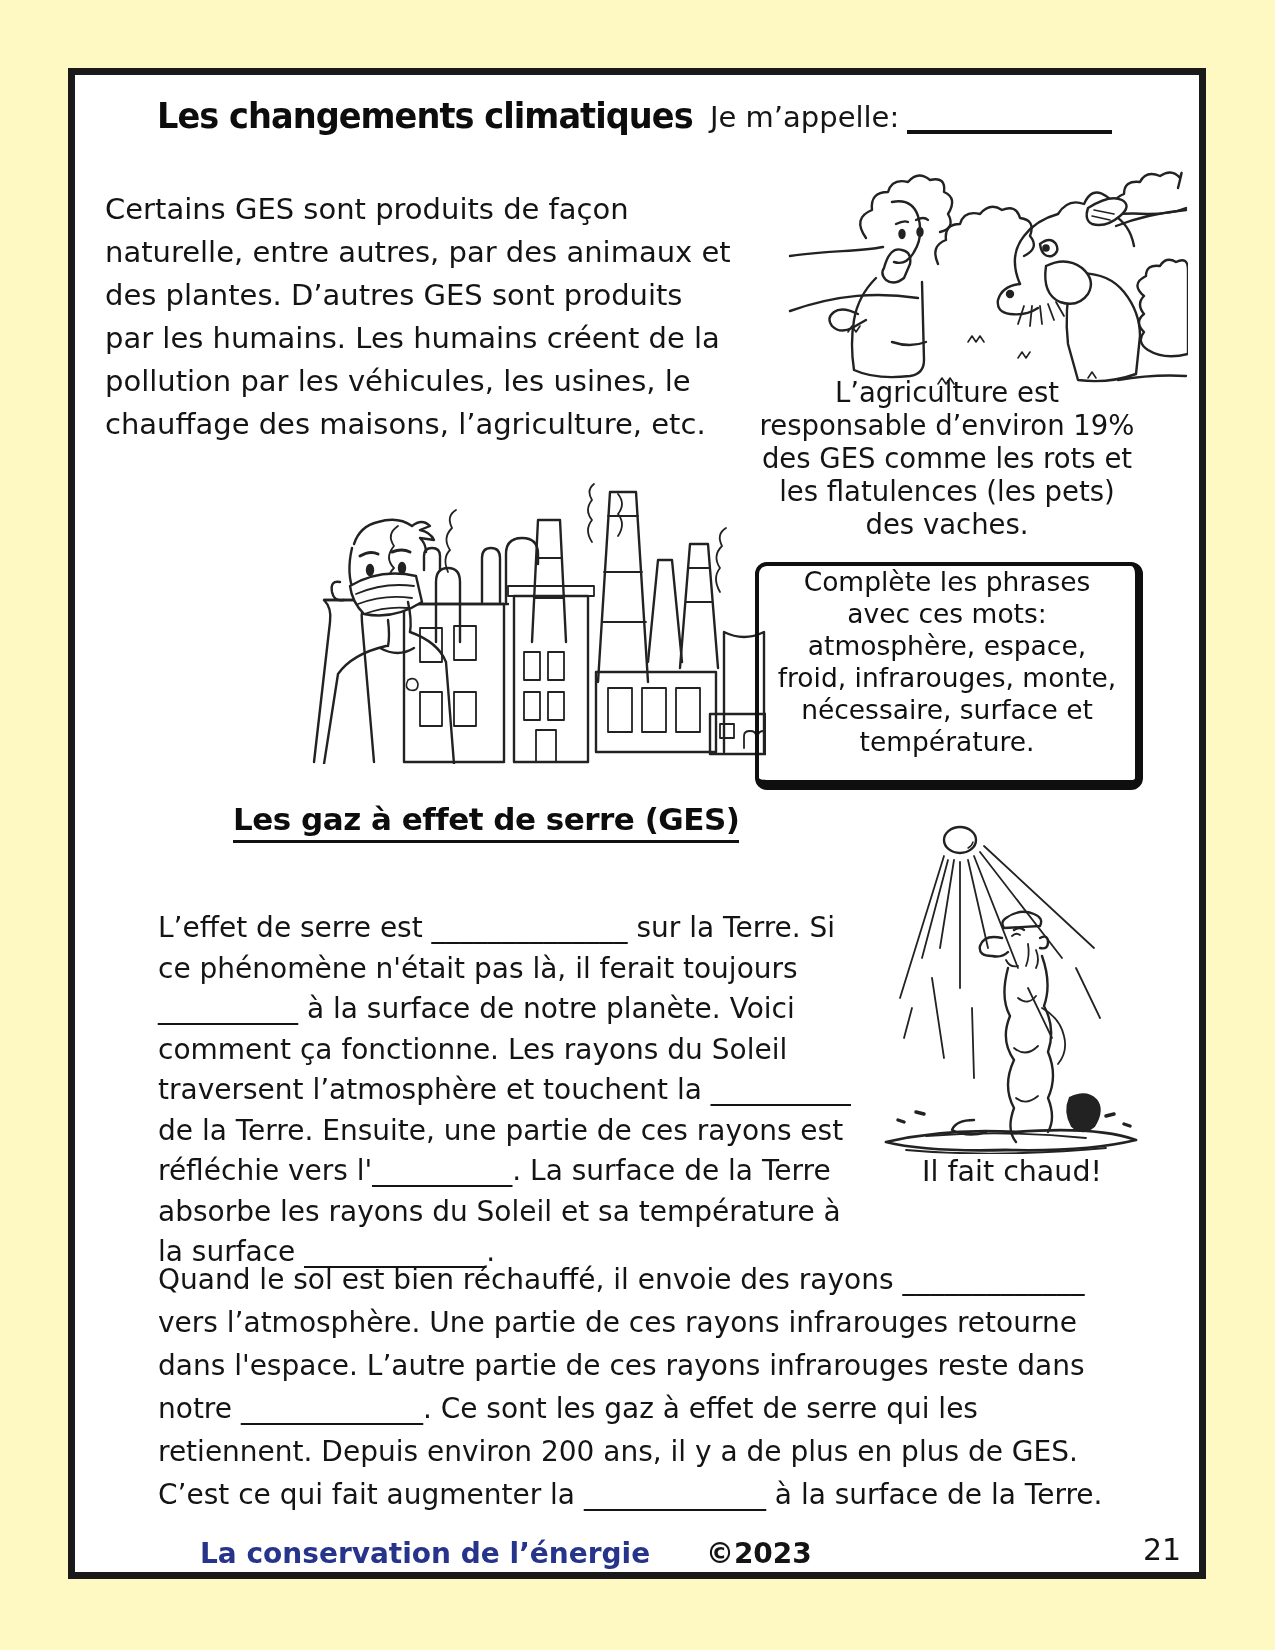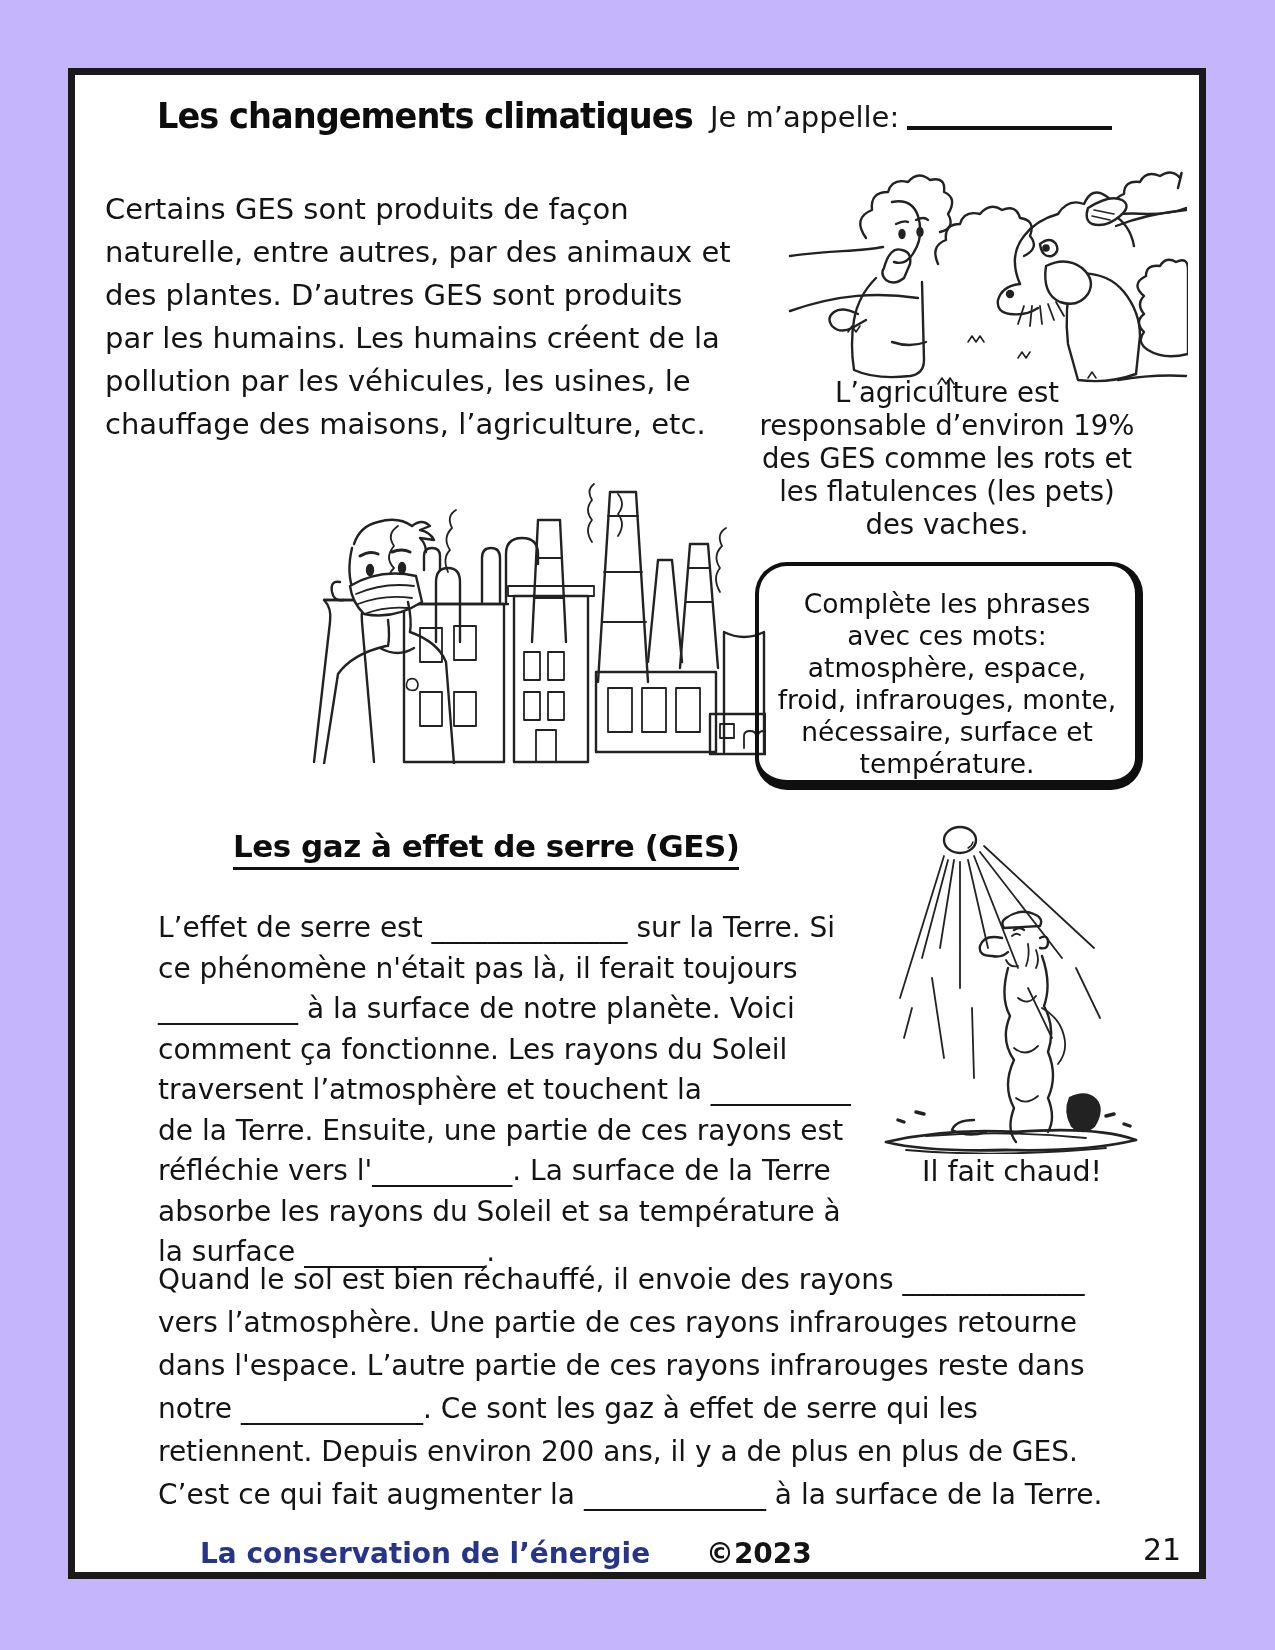--- a/index.html
+++ b/index.html
@@ -1,41 +1,41 @@
 <!DOCTYPE html>
 <html><head>
 <meta charset="utf-8">
 <style>
   * { margin:0; padding:0; box-sizing:border-box; }
   html,body { background:#ffffff; }
   body { font-family:"DejaVu Sans","Liberation Sans",sans-serif; color:#111; }
-  .sheet { position:relative; width:1275px; height:1650px; background:#c4b5fd; overflow:hidden;text-decoration:underline; }
+  .sheet { position:relative; width:1275px; height:1650px; background:#fef9c3; overflow:hidden;text-decoration:underline; }
   .frame { position:absolute; left:68px; top:68px; width:1138px; height:1511px;
            border:7px solid #1a1a1a; background:#fff; }
   .abs { position:absolute; }
 
   .title { left:157px; top:96px; font-size:35px; font-weight:900; letter-spacing:-1px;
            color:#0d0d0d; transform:scaleX(0.96); transform-origin:left; }
-  .name-row { left:710px; top:100px; display:flex; }
+  .name-row { left:710px; top:100px; display:flex; align-items:flex-end; }
   .name-label { font-size:29px; color:#161616; }
   .name-blank { display:inline-block; width:205px; border-bottom:4px solid #111; height:30px; margin-left:8px; }
 
   .body-text { font-size:28px; line-height:40px; color:#141414; }
   .intro { left:105px; top:188px; width:630px; font-size:29px; line-height:43px; }
 
   .cap-center { text-align:center; }
   .cap-agri { left:752px; top:376px; width:390px; font-size:27.5px; line-height:33px; }
   .cap-fossil { left:83px; top:510px; width:222px; font-size:27.5px; line-height:31px; }
 
   .bubble { left:755px; top:562px; width:388px; height:228px;
             border:4px solid #0f0f0f; border-right-width:8px; border-bottom-width:10px;
-            border-radius:32px; display:flex; align-items:flex-end; justify-content:center; }
+            border-radius:12px; display:flex; align-items:flex-start; justify-content:center; }
   .bubble-text { width:352px; text-align:center; font-size:26.5px; line-height:32px; color:#101010; }
 
-  .section-heading { left:233px; top:828px; font-size:31px; font-weight:800; color:#0d0d0d;
+  .section-heading { left:233px; top:801px; font-size:31px; font-weight:800; color:#0d0d0d;
                      border-bottom:3px solid #111; padding-bottom:3px; letter-spacing:-0.5px; }
 
   .fill-1 { left:158px; top:908px; width:706px; font-size:28px; line-height:40.5px; }
   .fill-2 { left:158px; top:1258px; width:968px; font-size:28px; line-height:43px; }
 
   .cap-hot { left:872px; top:1152px; width:280px; font-size:28.5px; }
 
   .footer-left { left:200px; top:1537px; font-size:28px; font-weight:700; }
   .blue { color:#27348b; }
   .ink { color:#141414;margin-left:46px; }

